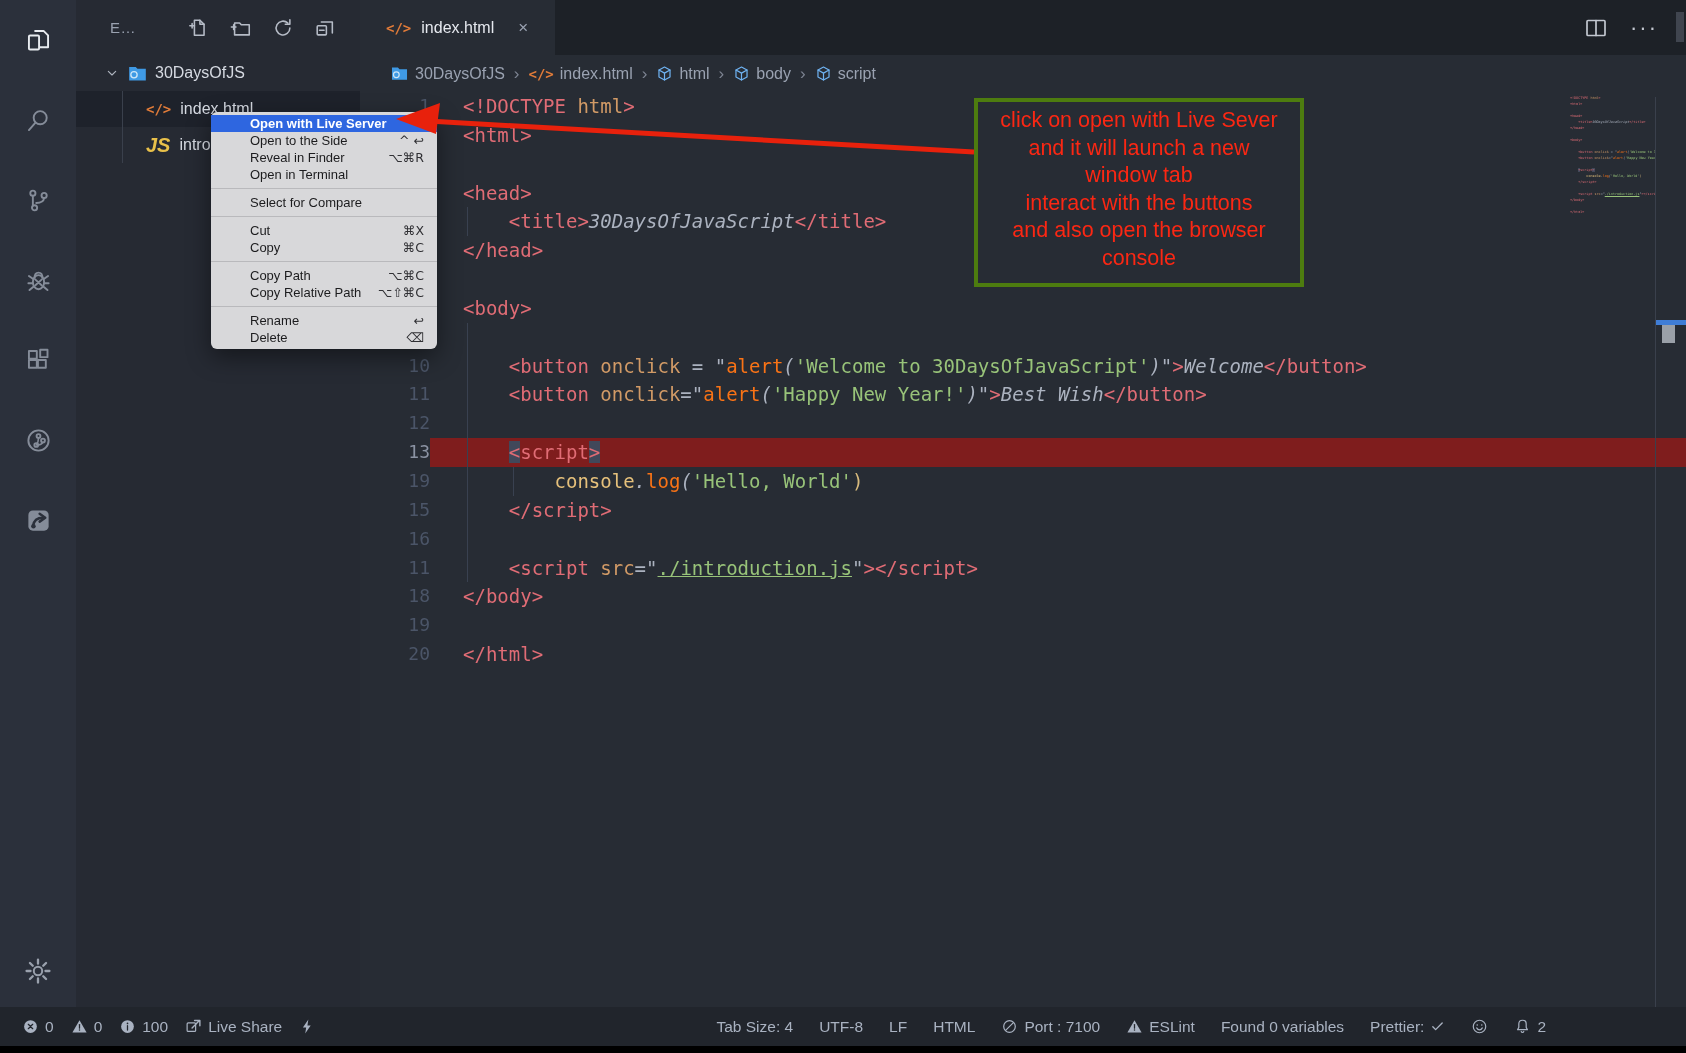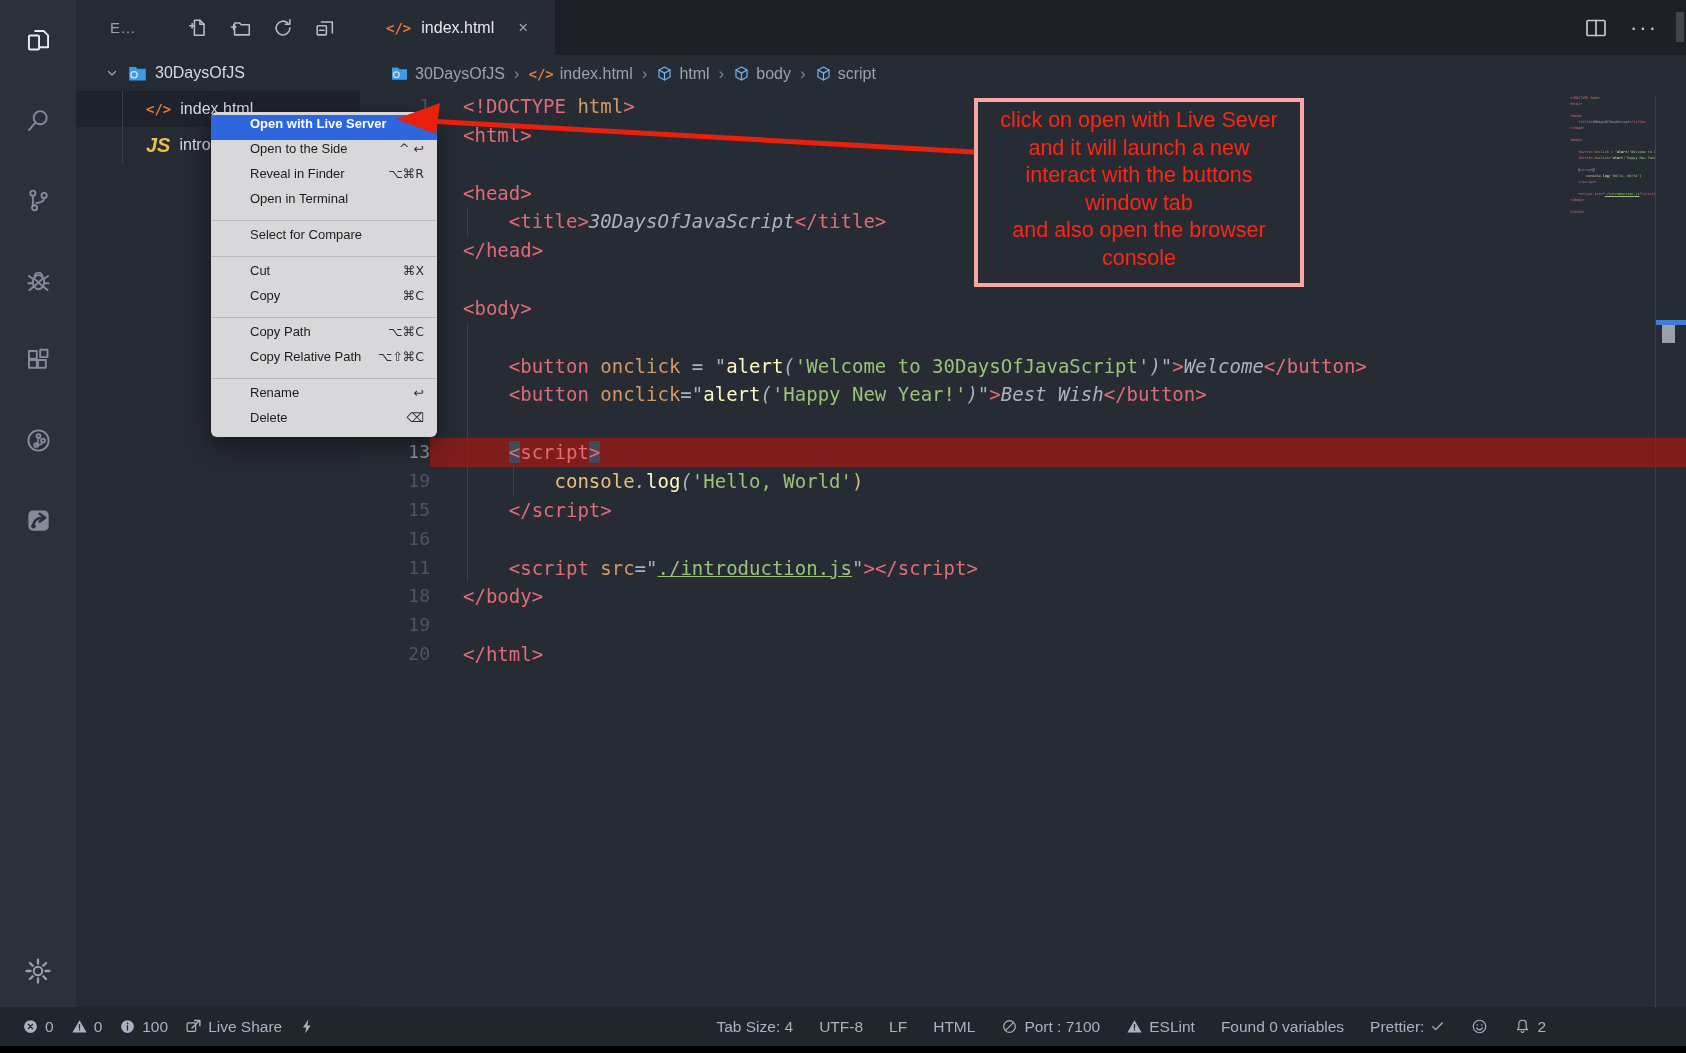--- a/index.html
+++ b/index.html
@@ -45,40 +45,40 @@
   .editor{position:absolute;left:0;top:92px;right:0;bottom:0;overflow:hidden;}
   .code-line{display:flex;height:28.85px;}
   .ln{width:70px;flex:none;text-align:right;color:#4b5568;
       font:18px/28.85px "DejaVu Sans Mono",monospace;}
   .code-line.cur .ln{color:#8b93a3;}
   .ct{position:relative;flex:1;white-space:pre;padding-left:33px;
       font:19px/28.85px "DejaVu Sans Mono",monospace;color:#abb2bf;}
   .code-line.cur .ct{background:#7f1d1d;}
   .gd{position:absolute;top:0;bottom:0;width:1px;background:#394150;}
   .tk-tag{color:#e06c75;} .tk-attr{color:#d19a66;} .tk-plain{color:#abb2bf;font-style:italic;}
-  .tk-fn{color:#fef9c3;} .tk-str{color:#98c379;} .tk-supp{color:#e5c07b;}
+  .tk-fn{color:#f97316;} .tk-str{color:#98c379;} .tk-supp{color:#e5c07b;}
   .tk-gold{color:#d7ba7d;} .tk-link{color:#98c379;text-decoration:underline;}
   .tk-bx{background:#41485a;}
   .minimap{position:absolute;left:1210px;top:3px;width:86px;overflow:hidden;cursor:pointer;}
   .mm-line{font:3.4px/6px "DejaVu Sans Mono",monospace;white-space:pre;height:6px;color:#abb2bf;}
   .right-border{position:absolute;left:1295px;top:5px;bottom:0;width:1px;background:#3a404c;}
   .ruler-blue{position:absolute;left:1296px;top:228px;width:30px;height:5px;background:#3f7dd6;}
   .ruler-thumb{position:absolute;left:1302px;top:233px;width:13px;height:18px;background:#9aa0a8;}
   .scroll-thumb{position:absolute;left:1316px;top:12px;width:8px;height:30px;background:#40454f;}
   
   .ctx-menu{position:absolute;left:211px;top:112px;width:226px;background:#d8d8da;
             border-radius:6px;box-shadow:0 8px 24px rgba(0,0,0,.45);padding:3px 0;z-index:40;}
-  .menu-item{height:17px;display:flex;align-items:center;padding:0 13px 8px 39px;
+  .menu-item{height:17px;display:flex;align-items:center;padding:0 13px 0 39px;
              font-size:13px;color:#1c1c1e;cursor:pointer;}
   .menu-item .mi-key{margin-left:auto;color:#303034;font-family:"DejaVu Sans",sans-serif;font-size:12.5px;}
   .menu-item.hl{background:#2e66e0;color:#ffffff;font-weight:bold;}
   .menu-item.hl .mi-key{color:#fff;}
   .menu-sep{height:1px;background:#b9b9bc;margin:5px 0;}
   
-  .anno{position:absolute;left:974px;top:98px;width:322px;height:176px;border:4px solid #fca5a5;
+  .anno{position:absolute;left:974px;top:98px;width:322px;height:176px;border:4px solid #4d7c0f;
         z-index:30;text-align:center;padding-top:5px;box-sizing:content-box;}
   .anno-line{color:#fb2713;font-size:21.5px;line-height:27.5px;font-weight:500;}
   .arrow-overlay{position:absolute;left:0;top:0;width:1686px;height:1053px;z-index:50;pointer-events:none;}
   
   .statusbar{position:absolute;left:0;top:1007px;width:100%;height:39px;background:#21252c;
              display:flex;align-items:center;padding:0 140px 0 22px;box-sizing:border-box;
              color:#a9b2c1;font-size:15.5px;z-index:20;}
   .sb-group{display:flex;align-items:center;}
   .sb-group.left{gap:17px;}
   .sb-group.right{margin-left:auto;gap:26px;}
@@ -459,22 +459,22 @@
       </div>
       <div class="menu-item">
         <span class="mi-label">Delete</span>
         <span class="mi-key">⌫</span>
       </div>
     </div>
 
   <div class="anno" id="anno">
       <div class="anno-line">click on open with Live Sever</div>
       <div class="anno-line">and it will launch a new</div>
+      <div class="anno-line">window tab</div>
       <div class="anno-line">interact with the buttons</div>
-      <div class="anno-line">window tab</div>
       <div class="anno-line">and also open the browser</div>
       <div class="anno-line">console</div>
     </div>
 
   <svg class="arrow-overlay">
     <line x1="428" y1="121" x2="974" y2="152" stroke="#e8210c" stroke-width="5"></line>
     <polygon points="396,119 440,103 436,134" fill="#e8210c"></polygon>
   </svg>
 
   <div class="statusbar">

